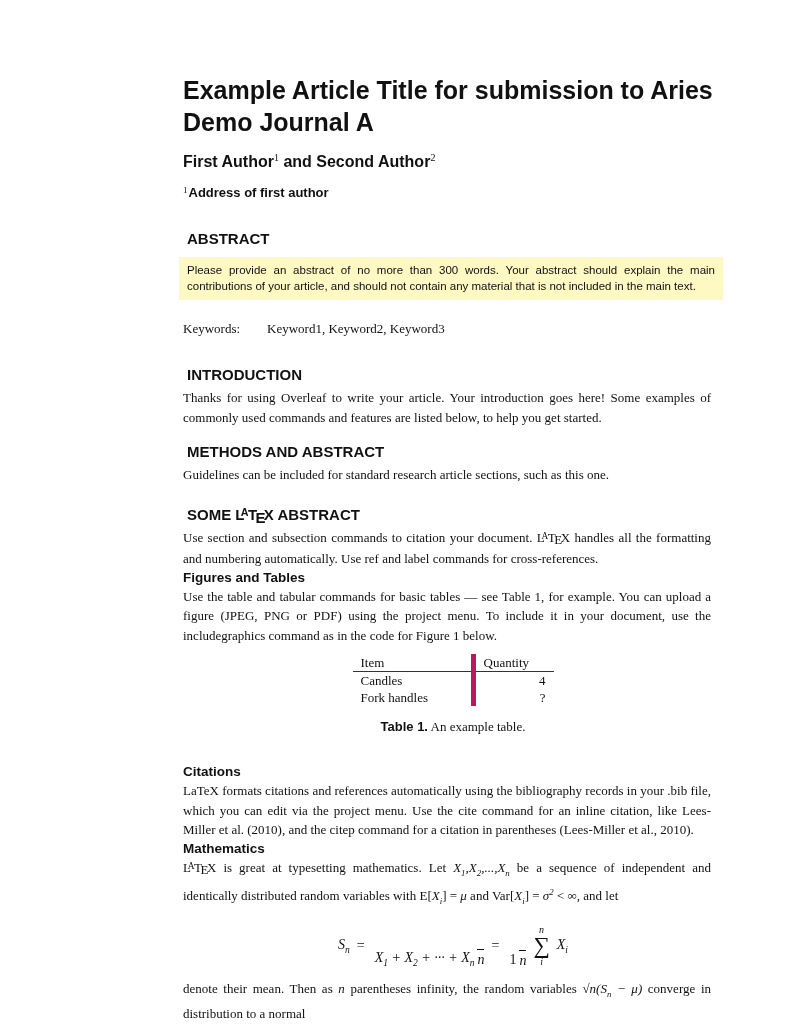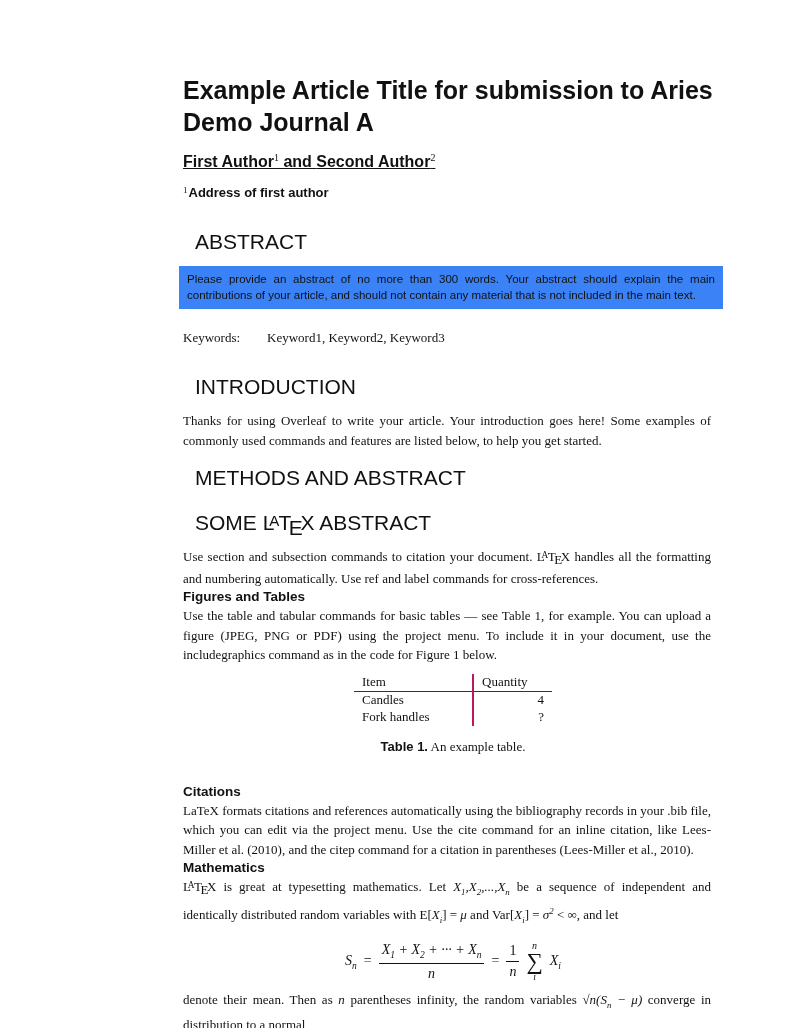--- a/index.html
+++ b/index.html
@@ -13,50 +13,50 @@
   }
   .page { padding: 74px 71px 0 183px; width: 540px; }
 
   .article-title {
     font-family: "Liberation Sans", "DejaVu Sans", sans-serif;
     font-size: 25px; font-weight: bold; line-height: 32px;
     margin: 0; letter-spacing: 0; width: 548px;
   }
   .authors {
     font-family: "Liberation Sans", "DejaVu Sans", sans-serif;
-    font-size: 16px; font-weight: bold; margin-top: 15px; text-decoration: underline;
+    font-size: 16px; font-weight: bold; margin-top: 15px;
   }
   .author-sup {
     font-family: "Liberation Serif", "DejaVu Serif", serif;
     font-weight: normal; font-size: 10px;
     position: relative; top: -6px;
   }
   .affiliations { margin-top: 13px; }
   .affil {
     font-family: "Liberation Sans", "DejaVu Sans", sans-serif;
     font-size: 13px; font-weight: bold; line-height: 17px;
   }
   .affil-sup {
     font-family: "Liberation Serif", "DejaVu Serif", serif;
     font-weight: normal; font-size: 9px;
     position: relative; top: -4px; margin-right: 1px;
   }
 
   .section-heading {
     font-family: "Liberation Sans", "DejaVu Sans", sans-serif;
-    font-size: 21px; font-weight: normal; margin: 12px;
+    font-size: 15px; font-weight: bold; margin: 4px;
   }
   .abstract-heading { margin-top: 27px; }
 
   .abstract-box {
     margin-top: 10px;
     margin-left: -4px;
     width: 544px;
     box-sizing: border-box;
-    background: #3b82f6;
+    background: #fef9c3;
     padding: 5px 8px 6px 8px;
   }
   .abstract-text {
     font-family: "Liberation Sans", "DejaVu Sans", sans-serif;
     font-size: 11.5px; line-height: 16px; text-align: justify;
   }
 
   .keywords { margin-top: 21px; font-size: 13px; }
   .keywords-label { margin-right: 27px; }
 
@@ -78,21 +78,21 @@
 
   
   .latex-logo span { display: inline-block; }
   .lx-a { font-size: 0.72em; position: relative; top: -0.29em; margin-left: -0.34em; margin-right: -0.06em; }
   .lx-e { position: relative; top: 0.215em; margin-left: -0.115em; margin-right: -0.115em; }
 
   
   table.example-table { border-collapse: collapse; margin: 9px auto 0 auto; font-size: 13px; }
   .example-table th, .example-table td { padding: 0.5px 8px; font-weight: normal; }
   .example-table th:first-child, .example-table td:first-child {
-    border-right: 2px solid #be185d; width: 92px; text-align: left; padding-right: 18px; margin-top: 39px;
+    border-right: 5px solid #be185d; width: 92px; text-align: left; padding-right: 18px; margin-top: 39px;
   }
   .example-table thead th { border-bottom: 1px solid #333; text-align: left; }
   .example-table th:last-child { width: 62px; }
   .example-table td.num { text-align: right; }
 
   .table-caption { text-align: center; margin-top: 13px; font-size: 13px; }
   .caption-label {
     font-family: "Liberation Sans", "DejaVu Sans", sans-serif;
     font-weight: bold;
   }
@@ -100,21 +100,21 @@
   .sub-citations { margin-top: 28px; }
 
   
   .mi { font-style: italic; }
   sub { font-size: 0.68em; }
   sup { font-size: 0.68em; }
   .equation {
     display: flex; align-items: center; justify-content: center;
     gap: 7px; margin: 10px 0 8px 0; font-size: 14px;
   }
-  .frac { display: inline-flex; flex-direction: column; align-items: center; line-height: 1.25; }
+  .frac { display: inline-flex; flex-direction: row; align-items: center; line-height: 1.25; margin-top: 28px; }
   .frac .fnum { padding: 0 3px 1px 3px; }
   .frac .fden { border-top: 1px solid #111; align-self: stretch; text-align: center; padding-top: 1px; }
   .sum { display: inline-flex; flex-direction: column; align-items: center; line-height: 1; }
   .sum .lim { font-size: 10px; font-style: italic; }
   .sum .sigma { font-size: 23px; line-height: 0.95; font-style: normal; }
 </style>
 </head>
 <body>
 
 <div class="page">
@@ -136,20 +136,21 @@
 
   <div class="keywords"><span class="keywords-label">Keywords:</span><span>Keyword1, Keyword2, Keyword3</span></div>
 
   <div class="section sec-intro">
     <h2 class="section-heading">INTRODUCTION</h2>
     <p class="body-par">Thanks for using Overleaf to write your article. Your introduction goes here! Some examples of commonly used commands and features are listed below, to help you get started.</p>
   </div>
 
   <div class="section sec-methods">
     <h2 class="section-heading">METHODS AND ABSTRACT</h2>
+    <p class="body-par">Guidelines can be included for standard research article sections, such as this one.</p>
   </div>
 
   <div class="section sec-examples">
     <h2 class="section-heading"><span>SOME </span><span class="latex-logo"><span>L</span><span class="lx-a">A</span><span>T</span><span class="lx-e">E</span><span>X</span></span><span> ABSTRACT</span></h2>
     <p class="body-par"><span>Use section and subsection commands to citation your document. </span><span class="latex-logo"><span>L</span><span class="lx-a">A</span><span>T</span><span class="lx-e">E</span><span>X</span></span><span> handles all the formatting and numbering automatically. Use ref and label commands for cross-references.</span></p>
 
     <h3 class="subsection-heading">Figures and Tables</h3>
     <p class="body-par tight">Use the table and tabular commands for basic tables — see Table 1, for example. You can upload a figure (JPEG, PNG or PDF) using the project menu. To include it in your document, use the includegraphics command as in the code for Figure 1 below.</p>
 
     <table class="example-table">

